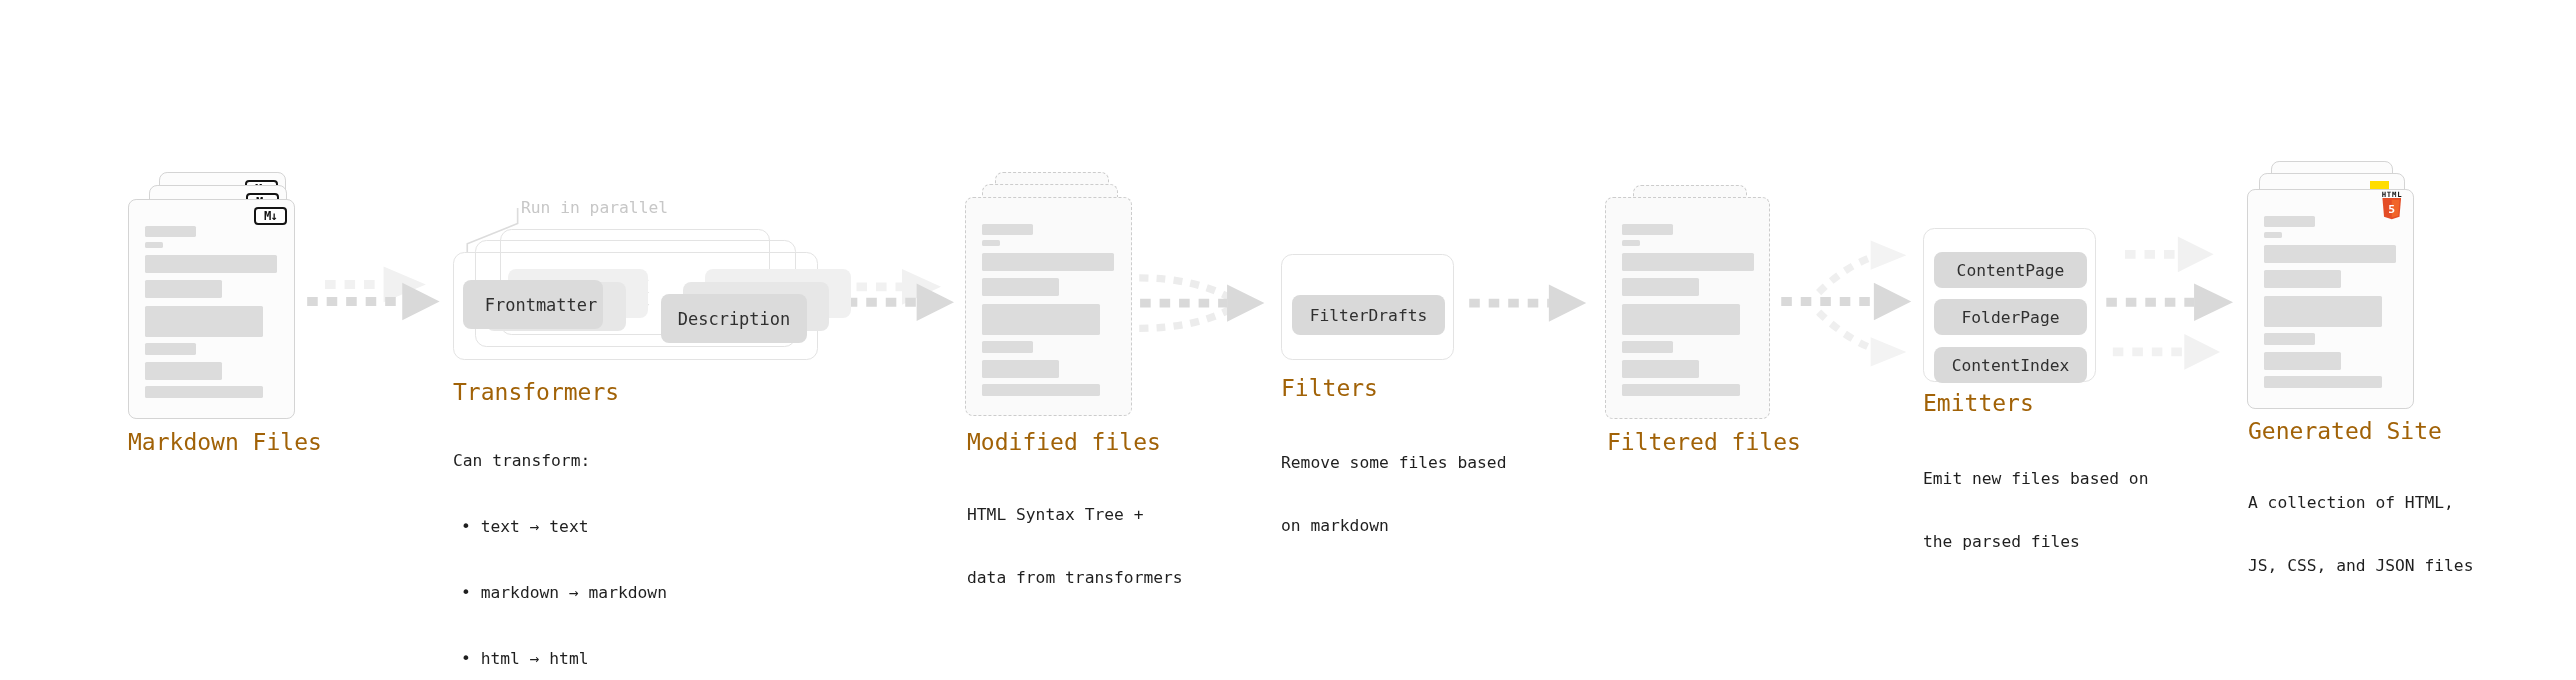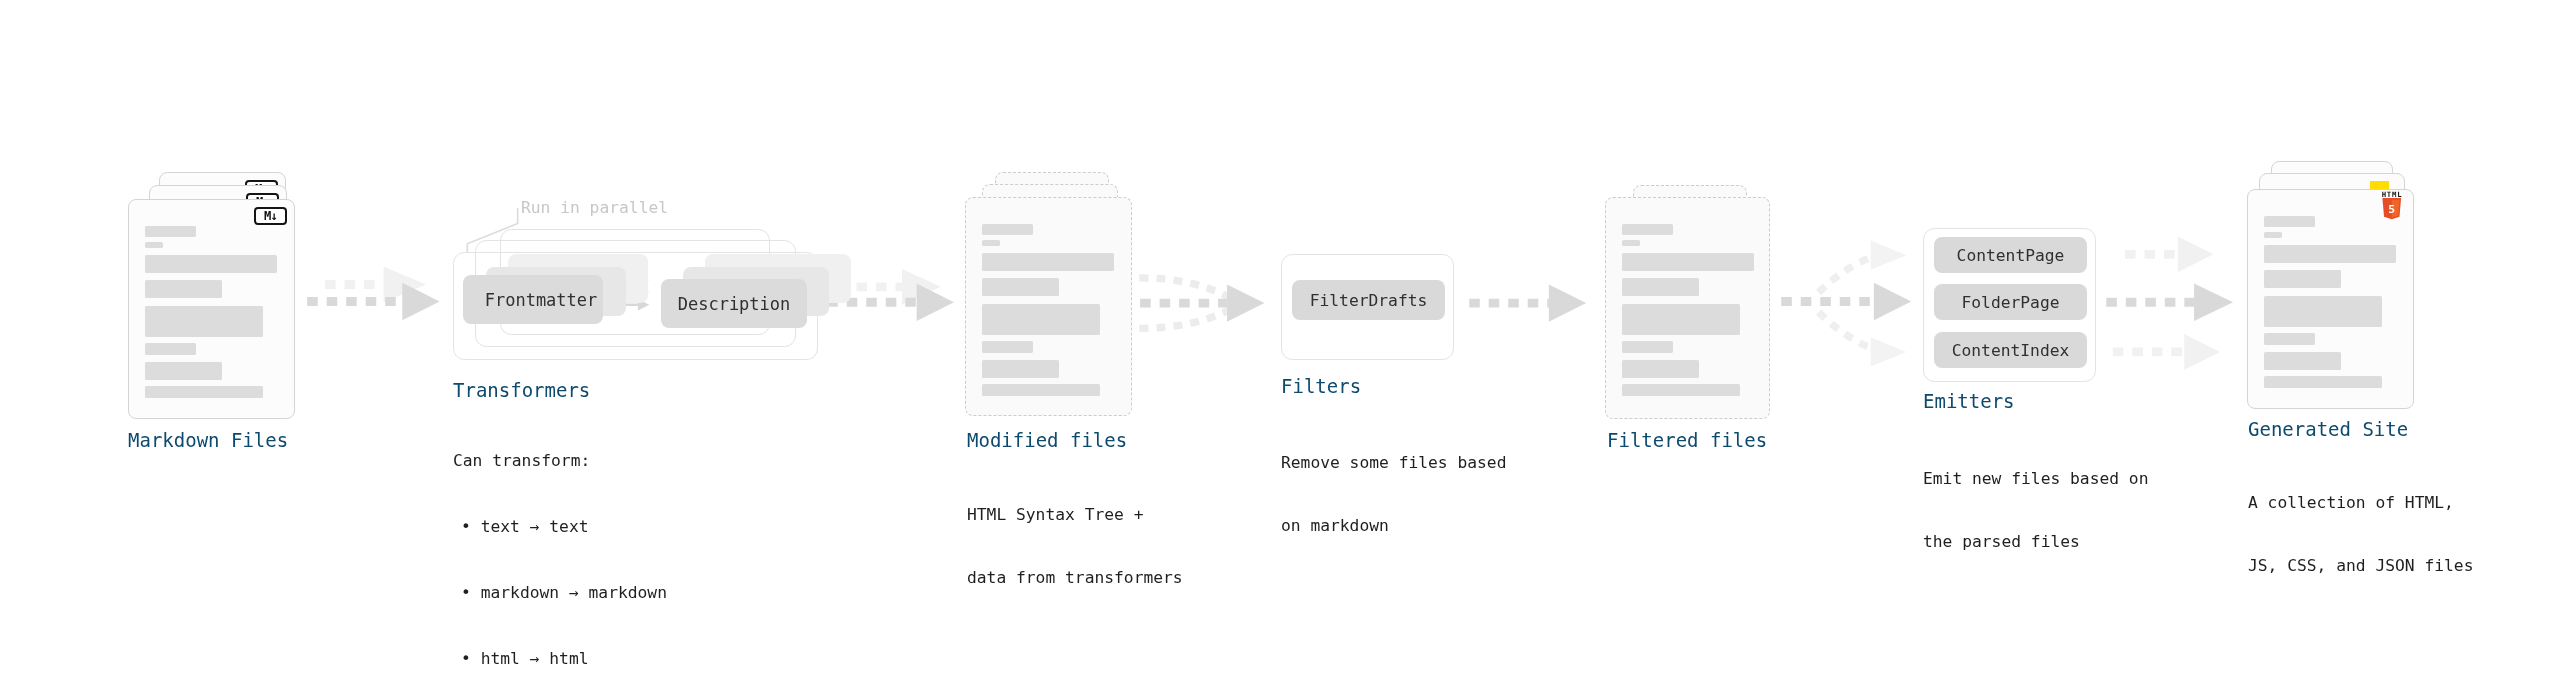--- a/index.html
+++ b/index.html
@@ -22,28 +22,28 @@
   .b8{top:186px;width:118px;height:12.2px}
 
   .mbadge{position:absolute;top:7.3px;right:7.3px;width:32.5px;height:18px;background:#ffffff;
           border:2.4px solid #141414;border-radius:4.1px;color:#141414;font-weight:bold;font-size:12.2px;
           display:flex;align-items:center;justify-content:center;letter-spacing:-0.8px;box-sizing:border-box;}
 
   
   .frame{position:absolute;border:1.6px solid #e3e3e3;border-radius:11.4px;box-sizing:border-box;background:transparent;}
   .frame.filled{background:#ffffff;}
   .pill{position:absolute;border-radius:8.1px;display:flex;align-items:center;justify-content:center;
-        color:#303030;box-sizing:border-box;white-space:nowrap;}
+        color:#303030;box-sizing:border-box;white-space:nowrap;margin-top:15px;}
   .pill.front{background:#dbdbdb;font-size:17px;}
   .pill.mid{background:#e7e7e7;}
   .pill.back{background:#f0f0f0;}
   .pill.small{background:#d9d9d9;font-size:16.3px;}
 
   
-  .stage-title{position:absolute;font-size:19px;color:#0c4a6e;white-space:nowrap;z-index:3;}
+  .stage-title{position:absolute;font-size:23px;color:#a16207;white-space:nowrap;z-index:3;}
   .note{position:absolute;font-size:16.3px;line-height:21px;color:#1f1f1f;white-space:pre;z-index:3;}
   .note.wide{line-height:22px;}
   .callout-text{position:absolute;font-size:16.3px;color:#c7c7c7;white-space:nowrap;z-index:3;}
 
   
   .cssbadge{position:absolute;top:4.1px;right:13px;text-align:center;line-height:1;}
   .cssbadge .t{font-size:7.3px;font-weight:bold;color:#111;letter-spacing:0.4px;margin-top:17px;}
   .cssbadge .u{margin-top:0.8px;height:3.3px;width:16.3px;background:#3366e0;border-radius:0.8px;}
   .jsbadge{position:absolute;top:6.5px;right:14.6px;width:19.5px;height:9px;background:#ffdd00;}
   .htmlbadge{position:absolute;top:0.8px;right:10.6px;text-align:center;line-height:1;}
@@ -136,21 +136,21 @@
   </div>
 
   <div>
     <div class="callout-text" style="left:521px;top:198px;">Run in parallel</div>
     <div class="frame z1" style="left:500px;top:229px;width:270px;height:106px;"></div>
     <div class="frame z1" style="left:475px;top:240px;width:321px;height:107px;"></div>
     <div class="frame z1" style="left:453px;top:252px;width:365px;height:108px;"></div>
 
     <div class="pill back z2" style="left:508px;top:254px;width:140px;height:49px;"></div>
     <div class="pill mid z2" style="left:486px;top:267px;width:140px;height:49px;"></div>
-    <div class="pill front z3" style="left:463px;top:275px;width:140px;height:49px;padding-left:16px;">Frontmatter</div>
+    <div class="pill front z3" style="left:463px;top:265px;width:140px;height:49px;padding-left:16px;">Frontmatter</div>
 
     <div class="pill back z2" style="left:705px;top:254px;width:146px;height:49px;"></div>
     <div class="pill mid z2" style="left:683px;top:267px;width:146px;height:49px;"></div>
     <div class="pill front z3" style="left:661px;top:279px;width:146px;height:49px;">Description</div>
 
     <div class="stage-title" style="left:453px;top:379px;">Transformers</div>
     <div class="note wide" style="left:453px;top:406px;">
       <div>Can transform:</div>
       <div style="padding-left:8.1px;">• text → text</div>
       <div style="padding-left:8.1px;">• markdown → markdown</div>

